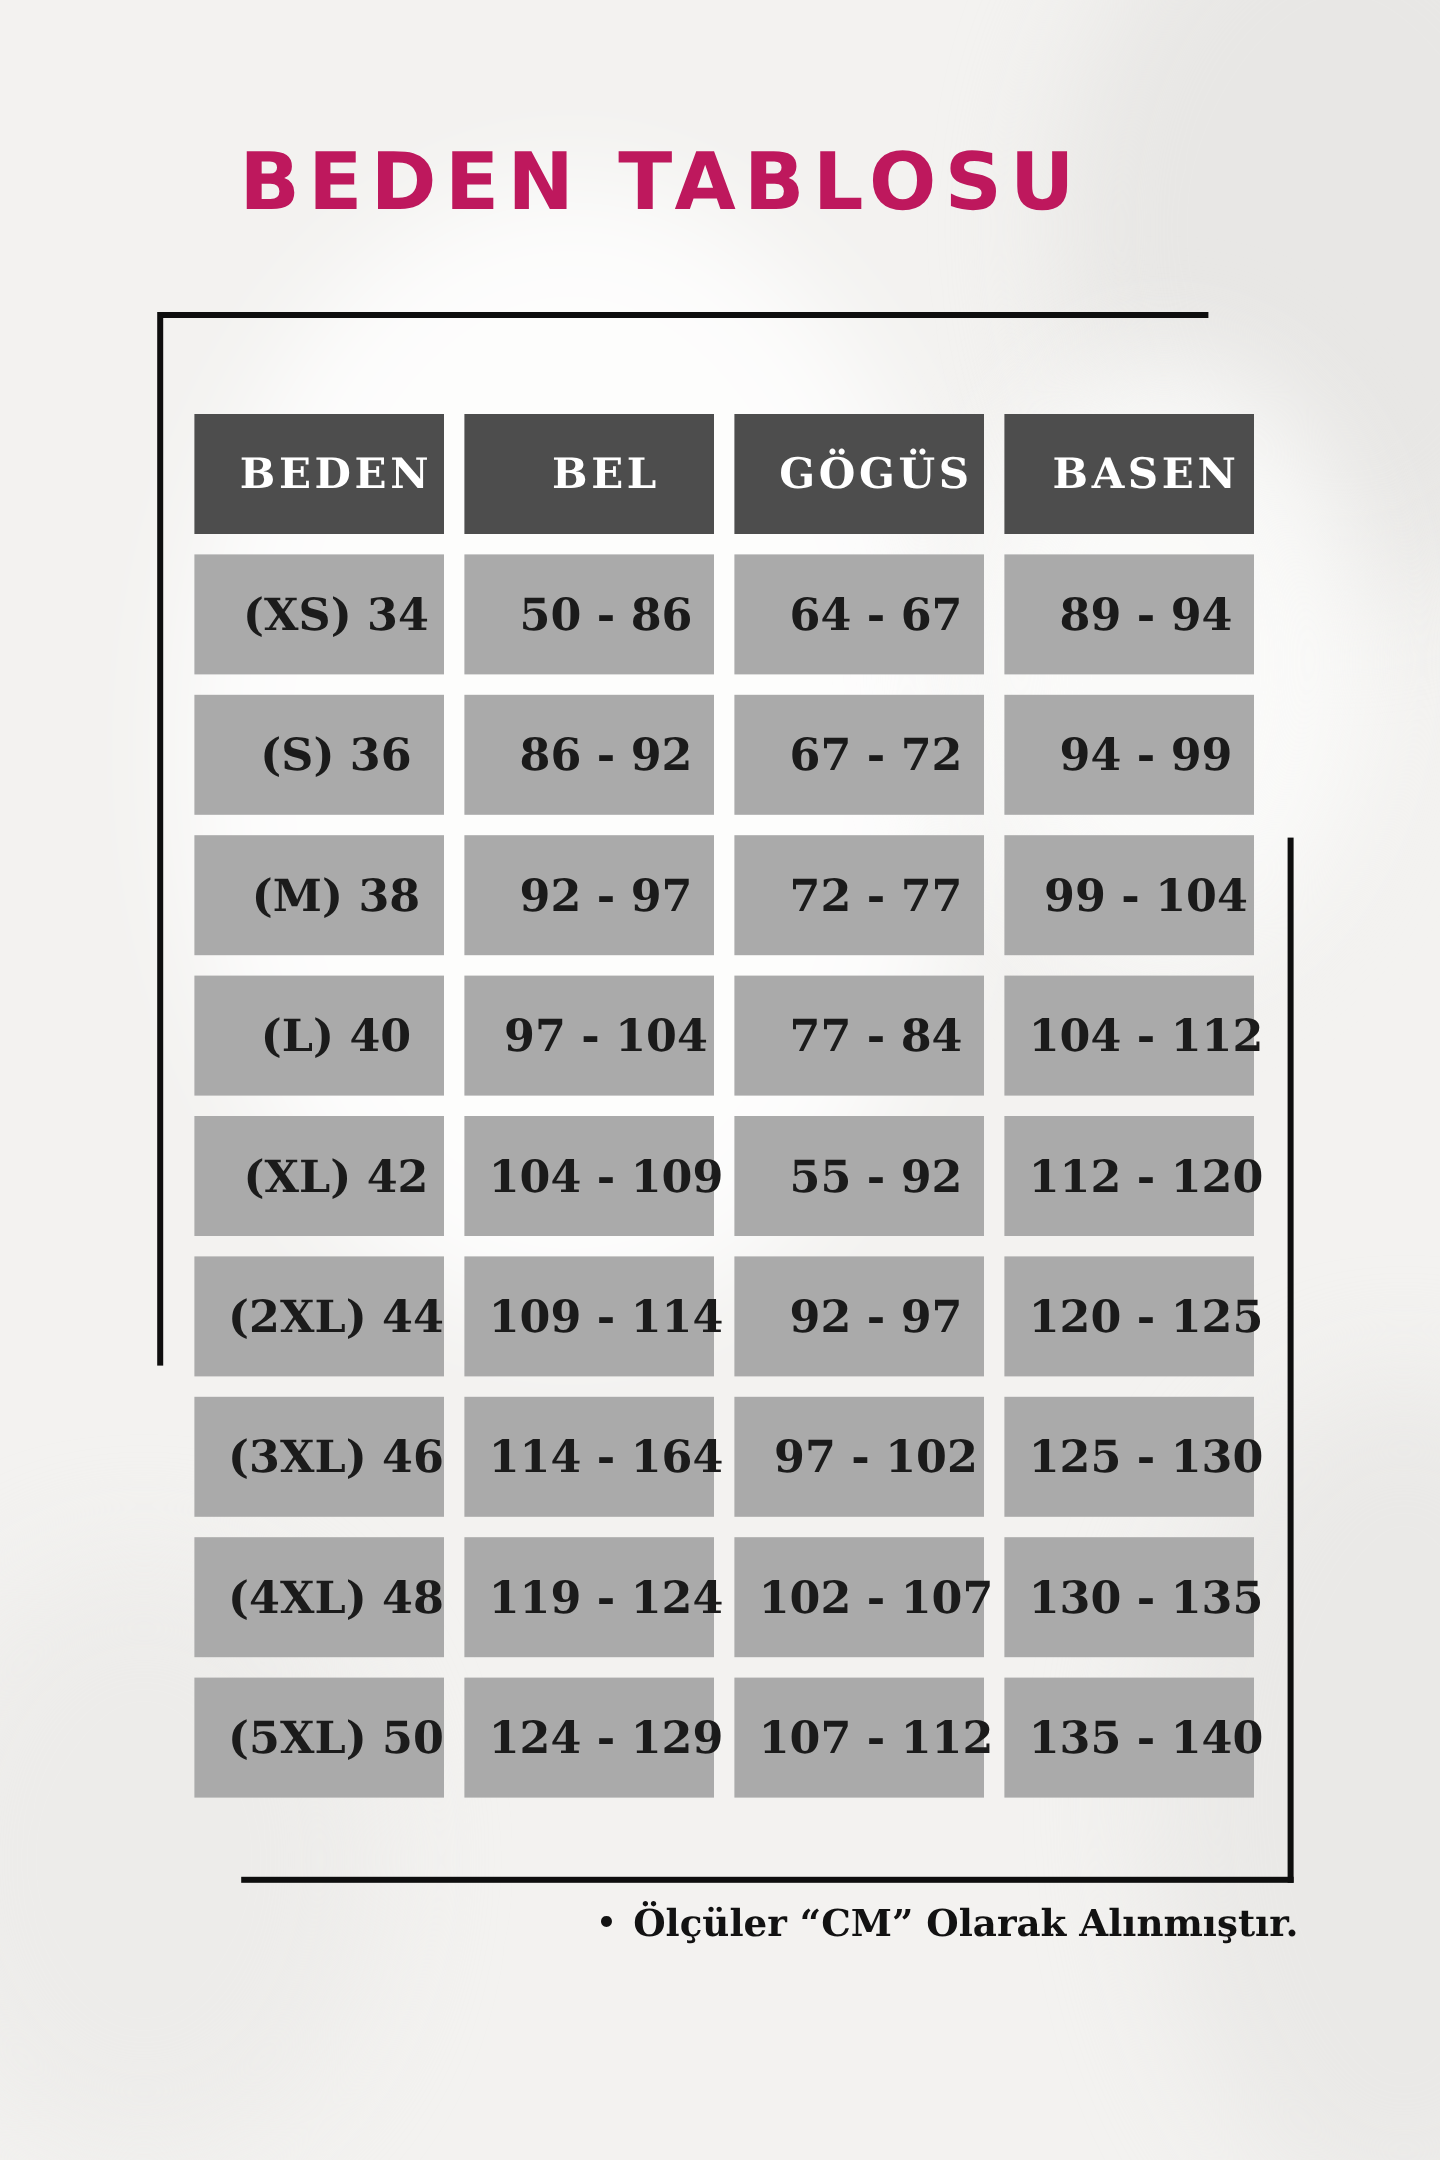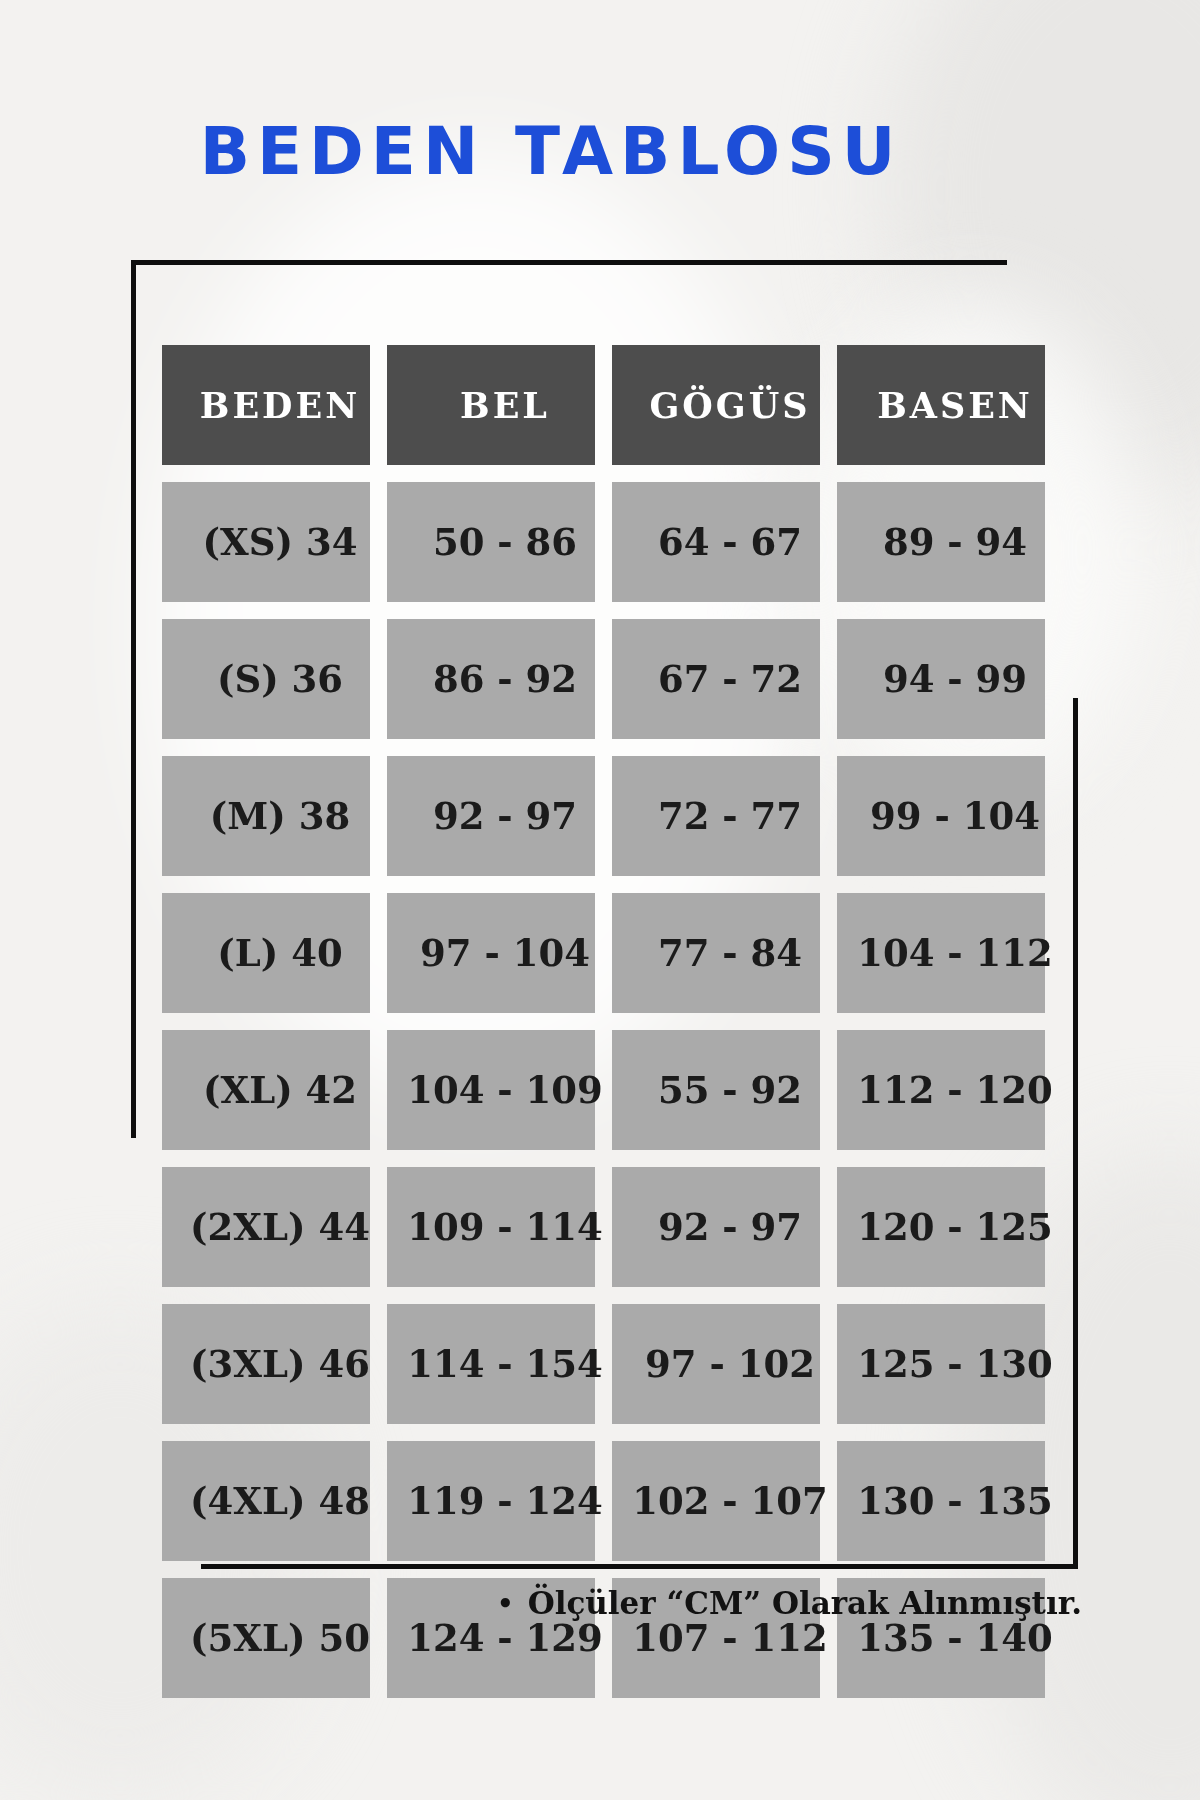--- a/index.html
+++ b/index.html
@@ -34,41 +34,41 @@
   .page-title {
     position: absolute;
     left: 0; top: 112px;
     width: 1102px;
     text-align: center;
     font-family: "DejaVu Sans", "Liberation Sans", sans-serif;
     font-weight: 800;
     font-size: 66px;
     line-height: 80px;
     letter-spacing: 7px;
-    color: #1d4ed8;
+    color: #be185d;
   }
 
   
   .rule { position: absolute; background: var(--line, #0e0e0e); }
   .rule-top    { left: 133px;  top: 260px;  width: 874px; height: 5px; }
   .rule-left   { left: 131px;  top: 260px;  width: 5px;   height: 878px; }
   .rule-right  { left: 1073px; top: 698px;  width: 5px;   height: 871px; }
   .rule-bottom { left: 201px;  top: 1564px; width: 877px; height: 5px; }
 
   
   .size-table {
     position: absolute;
     left: 162px; top: 345px;
     display: grid;
     grid-template-columns: repeat(4, 208px);
     column-gap: 17px;
     row-gap: 17px;
   }
   .cell {
-    height: 120px;
+    height: 100px;
     display: flex;
     align-items: center;
     justify-content: center;
     font-family: "DejaVu Serif", "Liberation Serif", serif;
     font-weight: bold;
     white-space: nowrap;
     padding-left: 28px;
   }
   .cell.head {
     background: var(--header-cell, #4d4d4d);
@@ -141,21 +141,21 @@
       <div class="cell data">104 - 112</div>
       <div class="cell data">(XL) 42</div>
       <div class="cell data">104 - 109</div>
       <div class="cell data">55 - 92</div>
       <div class="cell data">112 - 120</div>
       <div class="cell data">(2XL) 44</div>
       <div class="cell data">109 - 114</div>
       <div class="cell data">92 - 97</div>
       <div class="cell data">120 - 125</div>
       <div class="cell data">(3XL) 46</div>
-      <div class="cell data">114 - 154</div>
+      <div class="cell data">114 - 164</div>
       <div class="cell data">97 - 102</div>
       <div class="cell data">125 - 130</div>
       <div class="cell data">(4XL) 48</div>
       <div class="cell data">119 - 124</div>
       <div class="cell data">102 - 107</div>
       <div class="cell data">130 - 135</div>
       <div class="cell data">(5XL) 50</div>
       <div class="cell data">124 - 129</div>
       <div class="cell data">107 - 112</div>
       <div class="cell data">135 - 140</div>

